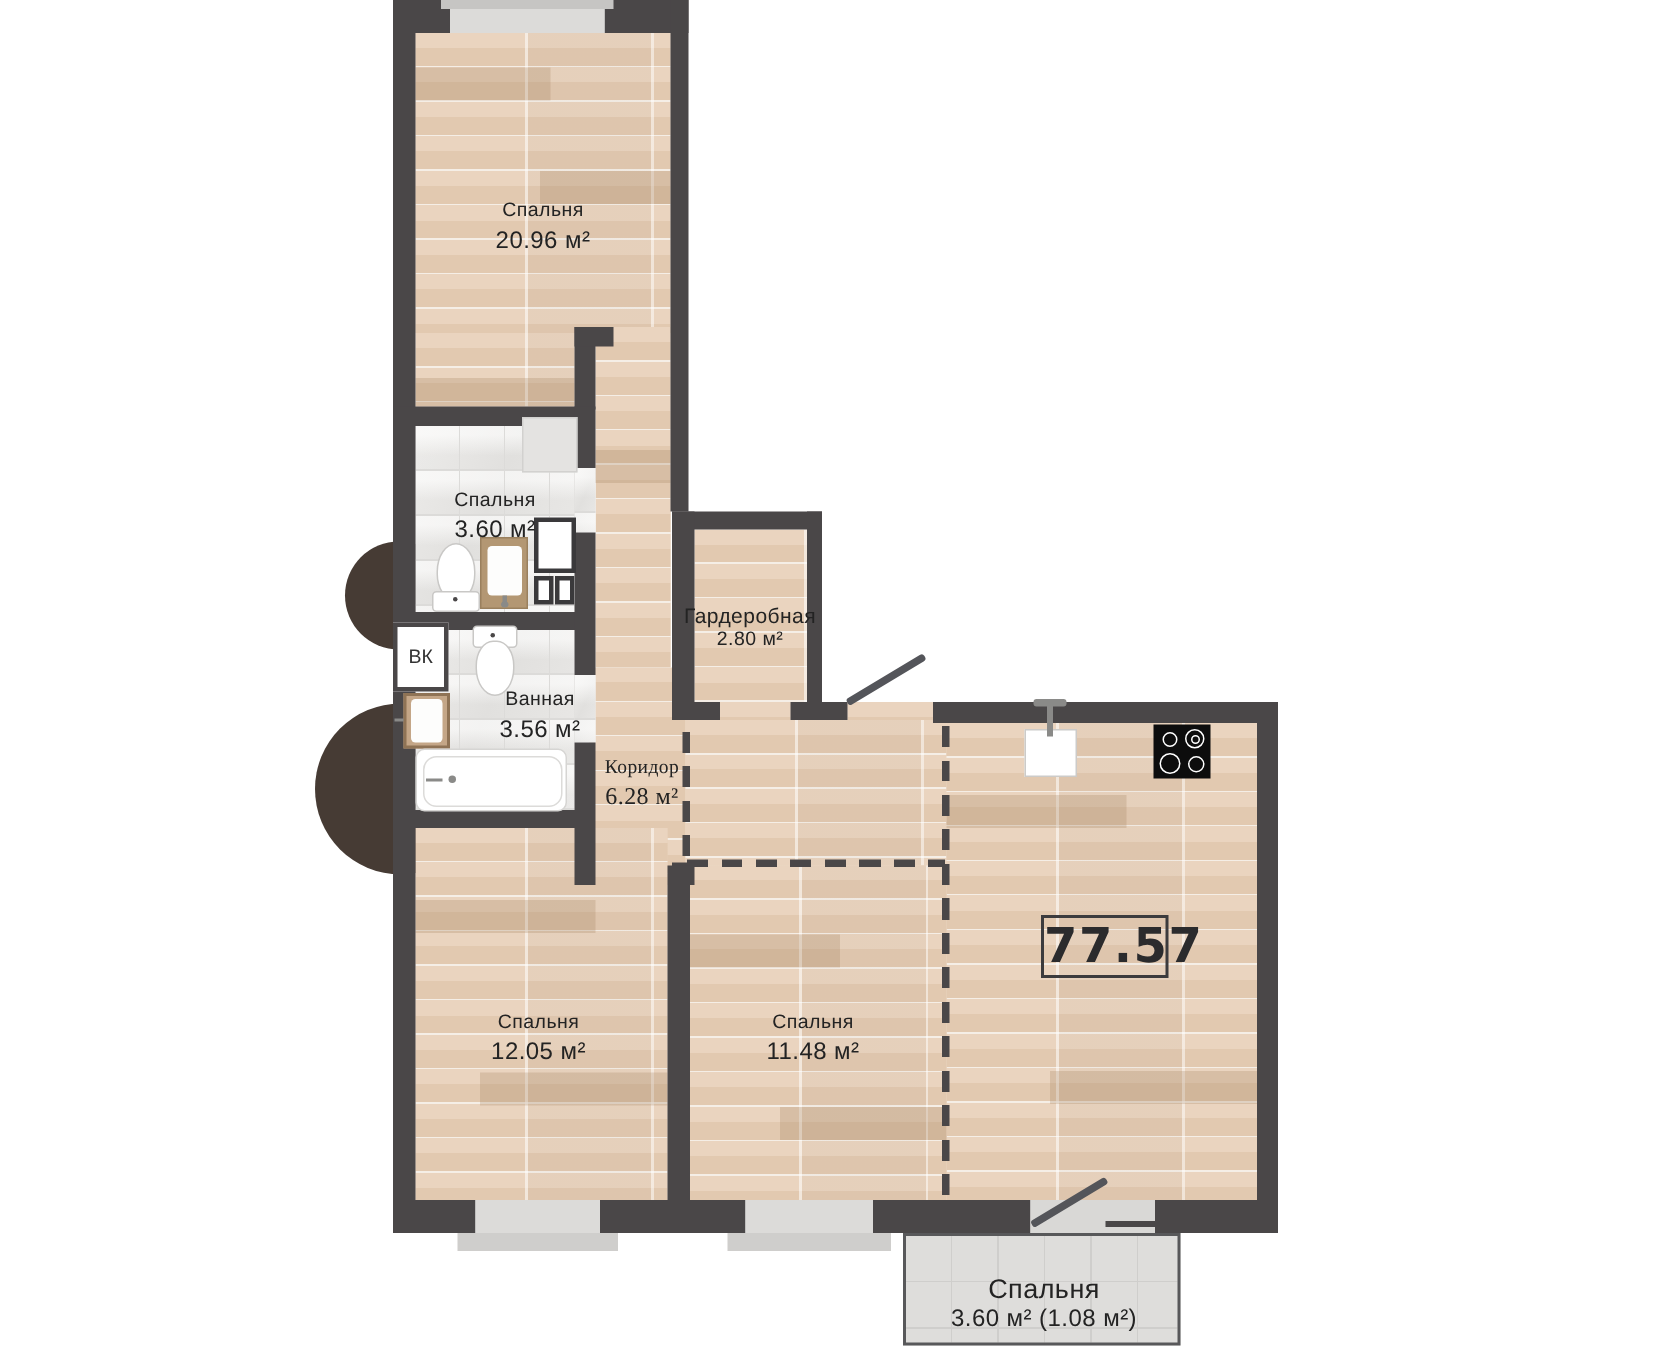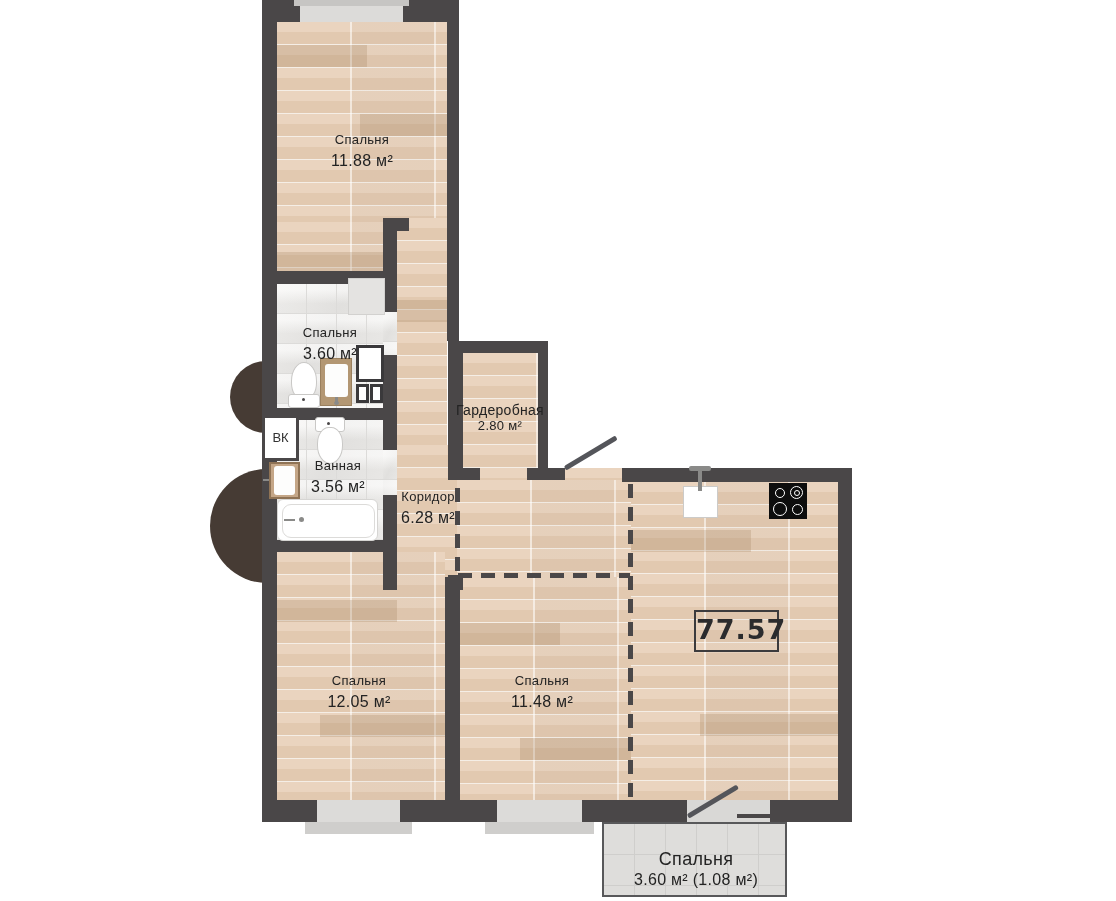--- a/index.html
+++ b/index.html
@@ -30,21 +30,21 @@
   .gap{position:absolute;z-index:6;background:#d9d8d6;}
   .leaf{position:absolute;z-index:8;height:5px;background:#54555a;border-radius:2px;
     transform-origin:left center;}
   .fx{position:absolute;z-index:7;}
   .lbl{position:absolute;z-index:9;text-align:center;color:#232323;font-weight:500;letter-spacing:0.3px;}
   .lbl .t{font-size:13px;line-height:22px;}
   .lbl .a{font-size:16px;line-height:20px;}
   .lbl.small .t{font-size:14px;line-height:16px;}
   .lbl.small .a{font-size:13px;line-height:16px;}
   .badge{position:absolute;z-index:9;border:2px solid #3c3b3d;color:#2b2b2d;
-    font-size:27px;font-weight:700;letter-spacing:1px;text-align:center;
+    font-size:32px;font-weight:700;letter-spacing:1px;text-align:center;
     font-family:"DejaVu Sans", sans-serif;}
   .circle{position:absolute;z-index:1;border-radius:50%;background:#463b34;}
   .wbox{position:absolute;background:#ffffff;border:3px solid #3a393b;box-sizing:border-box;}
 </style>
 </head>
 <body>
 
 <div class="plan">
 
   <div class="circle" style="left:230px;top:361px;width:72px;height:72px;"></div>
@@ -166,35 +166,35 @@
     <div style="position:absolute;left:4px;top:19px;width:14px;height:14px;border:1.5px solid #fff;border-radius:50%;box-sizing:border-box;"></div>
     <div style="position:absolute;left:23px;top:21px;width:11px;height:11px;border:1.5px solid #fff;border-radius:50%;box-sizing:border-box;"></div>
   </div>
 
   <div class="badge" style="left:694px;top:610px;width:81px;height:38px;line-height:36px;">
     <span>77.57</span>
   </div>
 
   <div class="lbl" style="left:282px;top:129px;width:160px;">
     <div class="t">Спальня</div>
-    <div class="a">11.88 м²</div>
+    <div class="a">20.96 м²</div>
   </div>
   <div class="lbl" style="left:270px;top:322px;width:120px;">
     <div class="t">Спальня</div>
     <div class="a">3.60 м²</div>
   </div>
-  <div class="lbl" style="left:278px;top:455px;width:120px;">
+  <div class="lbl" style="left:300px;top:455px;width:120px;">
     <div class="t">Ванная</div>
     <div class="a">3.56 м²</div>
   </div>
   <div class="lbl small" style="left:440px;top:402px;width:120px;">
     <div class="t">Гардеробная</div>
     <div class="a">2.80 м²</div>
   </div>
-  <div class="lbl" style="left:368px;top:486px;width:120px;">
+  <div class="lbl" style="left:368px;top:500px;width:120px;font-family:Liberation Serif, serif;">
     <div class="t">Коридор</div>
     <div class="a">6.28 м²</div>
   </div>
   <div class="lbl" style="left:279px;top:670px;width:160px;">
     <div class="t">Спальня</div>
     <div class="a">12.05 м²</div>
   </div>
   <div class="lbl" style="left:462px;top:670px;width:160px;">
     <div class="t">Спальня</div>
     <div class="a">11.48 м²</div>

